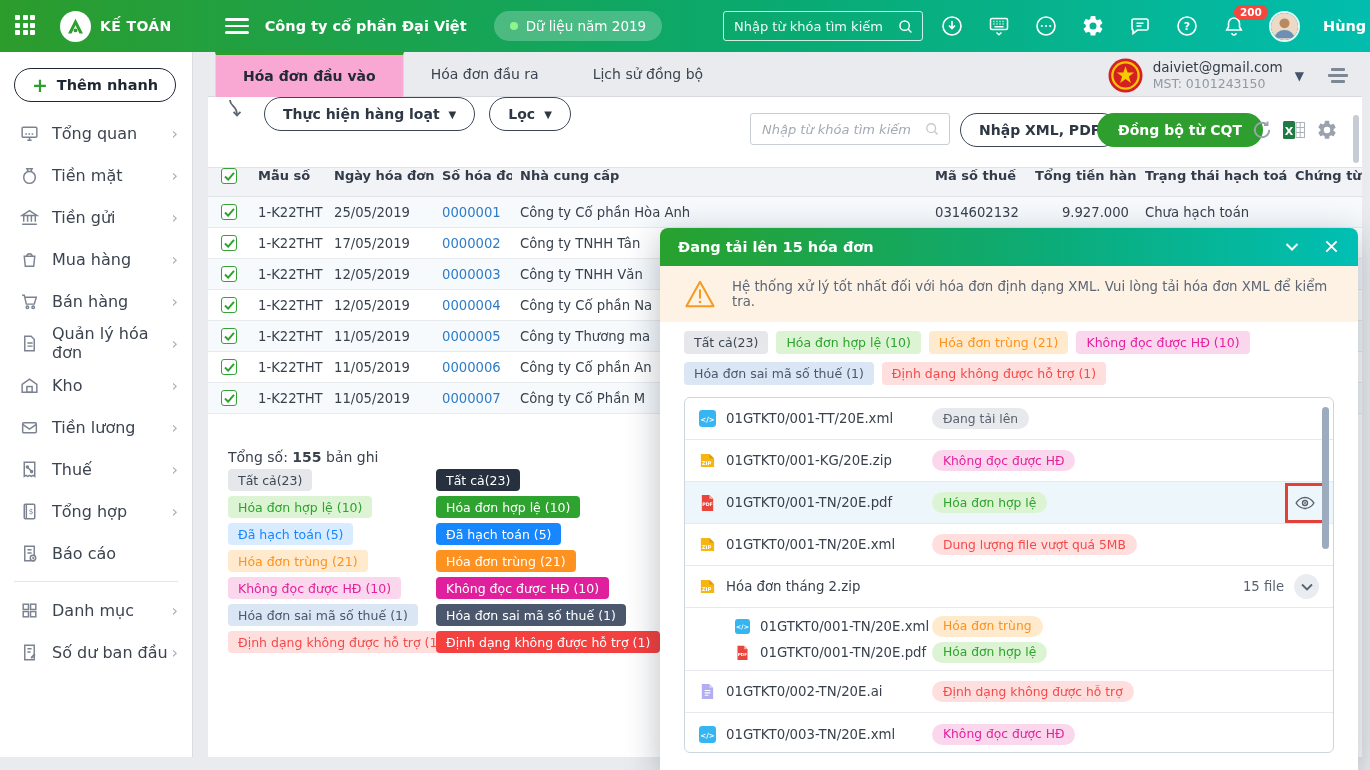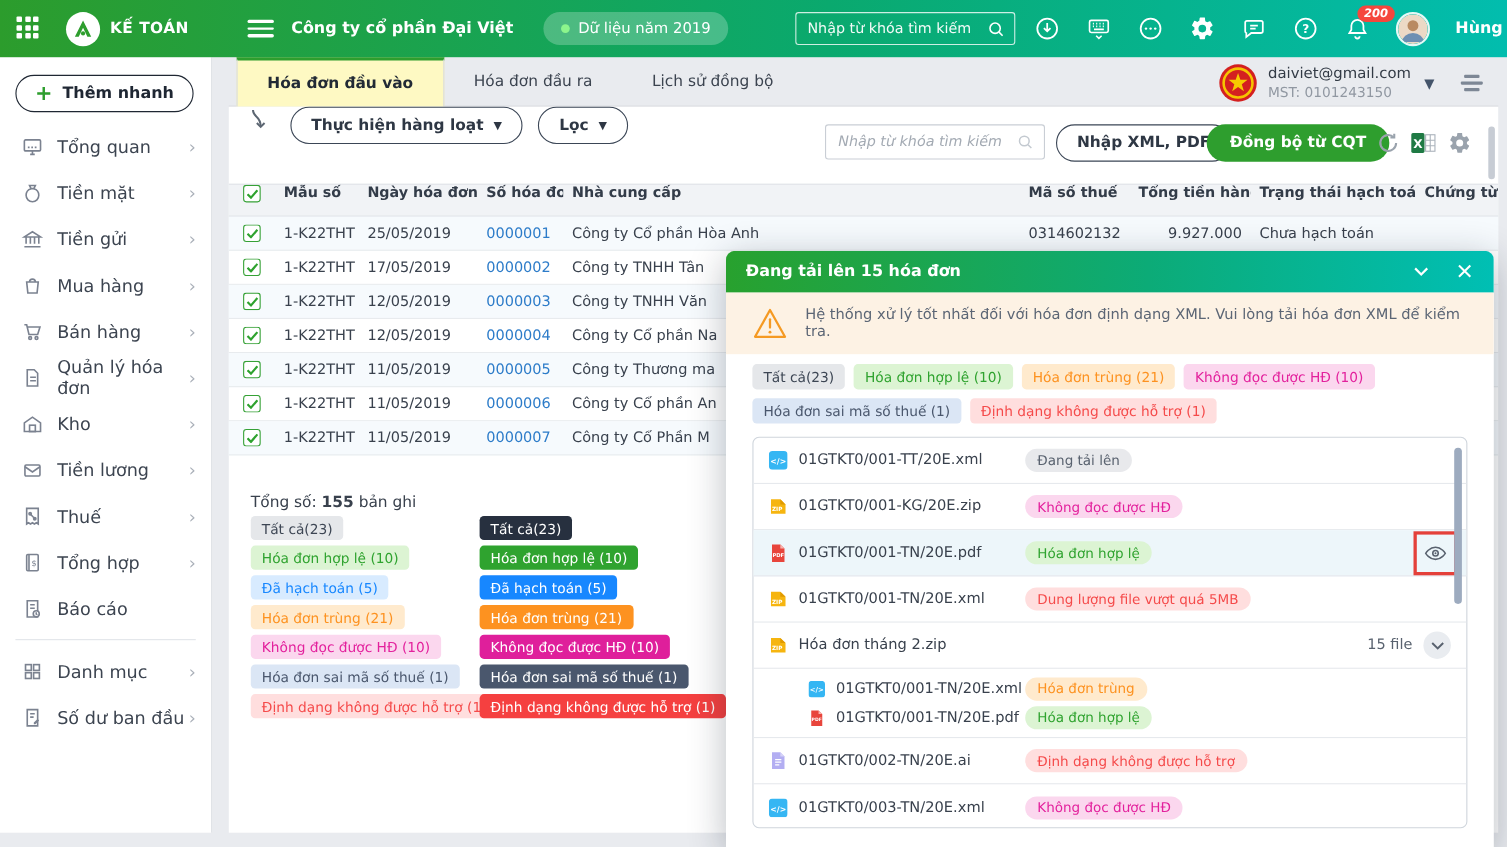--- a/index.html
+++ b/index.html
@@ -25,42 +25,42 @@
   .tb-badge .dot{width:8px;height:8px;border-radius:50%;background:#8cf58c;}
   .tb-search{position:absolute;left:723px;top:11px;width:200px;height:30px;border:1px solid rgba(255,255,255,.8);
     border-radius:3px;display:flex;align-items:center;padding:0 8px;}
   .tb-search input{flex:1;background:transparent;border:none;outline:none;color:#fff;font-size:13px;
     font-family:inherit;min-width:0;}
   .tb-search input::placeholder{color:rgba(255,255,255,.95);}
   .tb-icons{position:absolute;left:940px;top:0;height:52px;display:flex;align-items:center;gap:23px;}
   .tb-ic{width:24px;height:24px;cursor:pointer;position:relative;}
   .tb-bell{position:relative;}
   .tb-bell .nbadge{position:absolute;left:12px;top:-9px;background:#f5473d;color:#fff;font-size:10.5px;
-    font-weight:bold;padding:1px 6px;border-radius:9px;line-height:13px;font-style:italic;}
+    font-weight:bold;padding:1px 6px;border-radius:9px;line-height:13px;}
   .tb-avatar{width:31px;height:31px;border-radius:50%;overflow:hidden;border:2px solid rgba(255,255,255,.9);cursor:pointer;}
   .tb-user{display:flex;align-items:center;gap:6px;font-size:14.5px;font-weight:bold;cursor:pointer;}
 
   
   .sidebar{position:absolute;left:0;top:52px;width:193px;height:705px;background:#fff;
     border-right:1px solid #d9dce1;z-index:5;}
   .quick-add{margin:16px 0 10px 14px;width:162px;height:34px;border-radius:17px;border:1.6px solid #1f2733;
     background:#fff;display:flex;align-items:center;justify-content:center;gap:9px;cursor:pointer;
     font-family:inherit;font-size:14.5px;font-weight:bold;color:#1f2733;}
   .quick-add .plus{color:#2e9e2e;font-size:19px;font-weight:bold;line-height:1;}
   .side-item{height:42px;display:flex;align-items:center;padding:0 14px 0 19px;cursor:pointer;color:#3c4450;}
   .side-item .sicon{width:21px;height:21px;margin-right:12px;flex:none;}
   .side-item .slabel{font-size:16px;flex:1;}
   .side-item .schev{color:#aab0b9;font-size:16px;}
   .side-div{height:1px;background:#e2e5e9;margin:7px 14px;}
 
   
   .tabsbar{position:absolute;left:208px;top:52px;width:1154px;height:45px;border-bottom:1px solid #d7dade;}
   .tabs{display:flex;height:100%;align-items:stretch;padding-left:7px;}
   .tab{padding:0 27px;display:flex;align-items:center;font-size:14px;color:#3c4450;cursor:pointer;}
-  .tab.active{background:#fef9c3;border-top:3px solid #2e9e2e;border-left:1px solid #d7dade;border-right:1px solid #d7dade;
+  .tab.active{background:#f9a8d4;border-top:3px solid #2e9e2e;border-left:1px solid #d7dade;border-right:1px solid #d7dade;
     font-weight:bold;color:#222a35;margin-bottom:-1px;}
   .account{position:absolute;right:14px;top:6px;display:flex;align-items:center;gap:10px;}
   .acc-emblem{width:35px;height:35px;cursor:pointer;}
   .acc-text{line-height:1.25;}
   .acc-email{font-size:13.5px;color:#333b46;}
   .acc-mst{font-size:12.5px;color:#9198a2;}
   .acc-caret{color:#44546a;font-size:12px;cursor:pointer;margin-left:2px;}
   .acc-list{margin-left:14px;cursor:pointer;display:flex;flex-direction:column;gap:3.5px;align-items:center;}
   .acc-list i{display:block;height:2.5px;background:#7d8795;border-radius:1px;}
 

